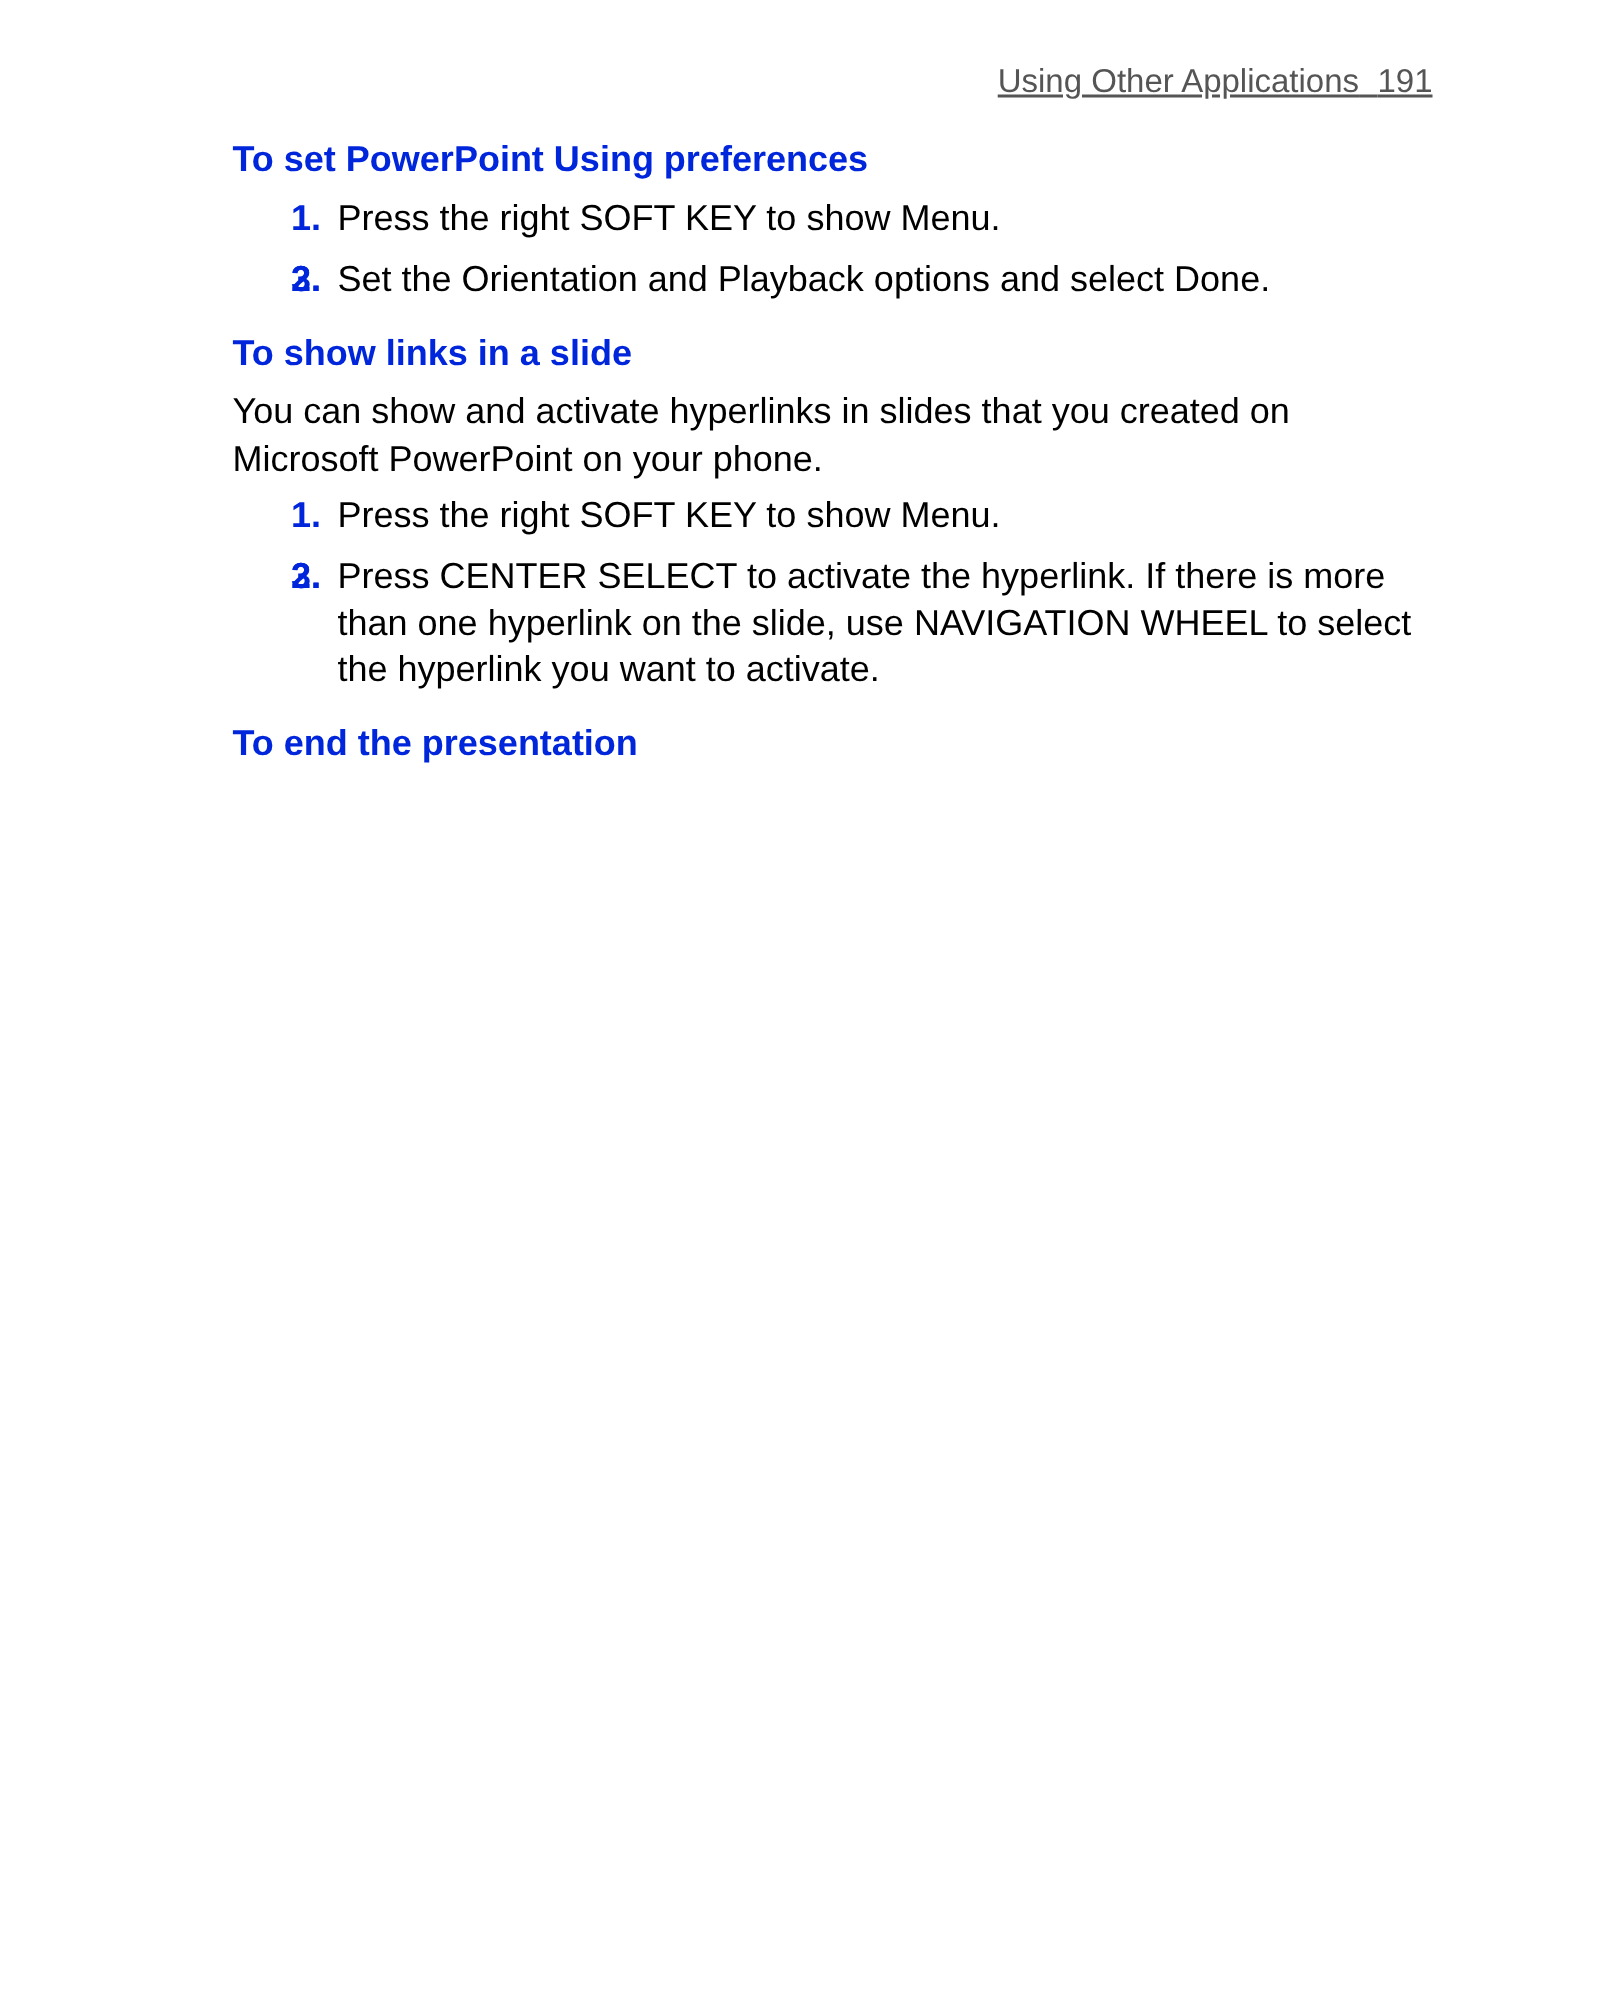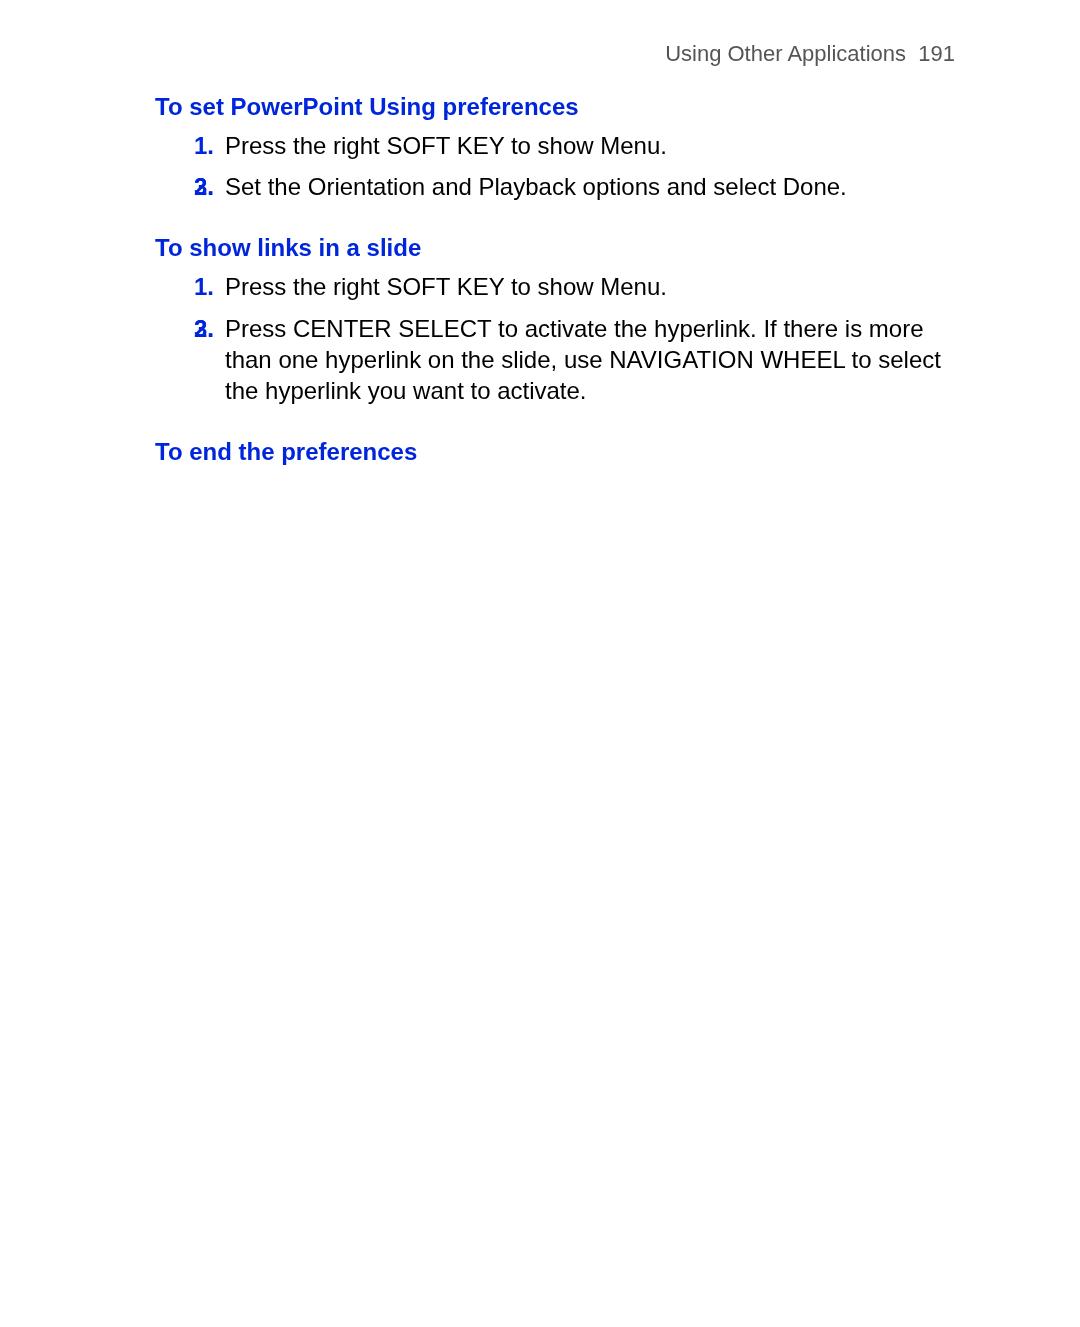--- a/index.html
+++ b/index.html
@@ -15,26 +15,27 @@
       padding: 40px 125px 40px 155px;
       font-size: 24px;
       color: #000;
       line-height: 1.3;
     }
     .header {
       text-align: right;
       color: #555;
       font-size: 22px;
       margin-bottom: 22px;
+      text-decoration: underline;
     }
     .section-title {
       color: #0026dc;
       font-weight: bold;
       font-size: 24px;
-      margin-top: 30px;
+      margin-top: 18px;
       margin-bottom: 8px;
     }
     .section-title:first-of-type {
       margin-top: 0;
     }
     .paragraph {
       margin-bottom: 6px;
     }
     ol {
       list-style: none;
@@ -67,19 +68,20 @@
 </div>
 
 <div id="content">
     <div class="section-title">To set PowerPoint Using preferences</div>
     <ol>
       <li><span class="num">1.</span><span>Press the right <b>SOFT KEY</b> to show <b>Menu</b>.</span></li>
       <li><span class="num">2.</span></li>
       <li><span class="num">3.</span><span>Set the <b>Orientation</b> and <b>Playback options</b> and select <b>Done</b>.</span></li>
     </ol>
     <div class="section-title">To show links in a slide</div>
+    <div class="paragraph">You can show and activate hyperlinks in slides that you created on Microsoft PowerPoint on your phone.</div>
     <ol>
       <li><span class="num">1.</span><span>Press the right <b>SOFT KEY</b> to show <b>Menu</b>.</span></li>
       <li><span class="num">2.</span></li>
       <li><span class="num">3.</span><span>Press <b>CENTER SELECT</b> to activate the hyperlink. If there is more than one hyperlink on the slide, use <b>NAVIGATION WHEEL</b> to select the hyperlink you want to activate.</span></li>
     </ol>
-    <div class="section-title">To end the preferences</div>
+    <div class="section-title">To end the presentation</div>
   </div>
 
 </body></html>

